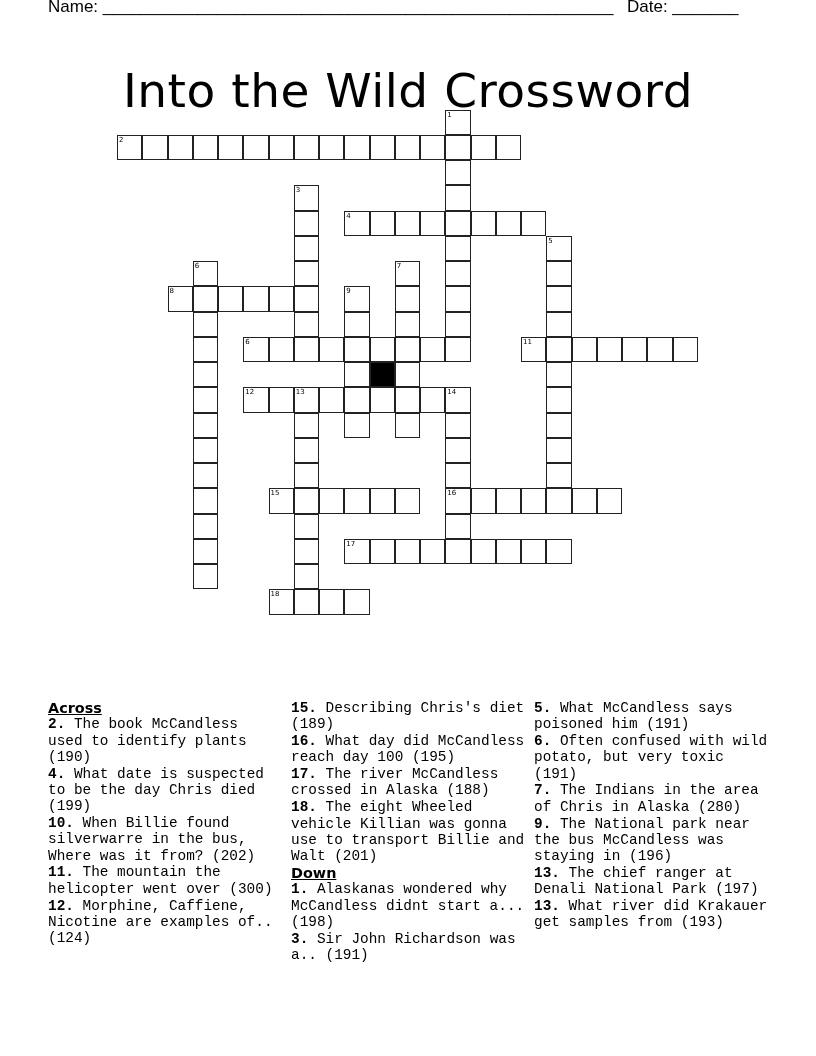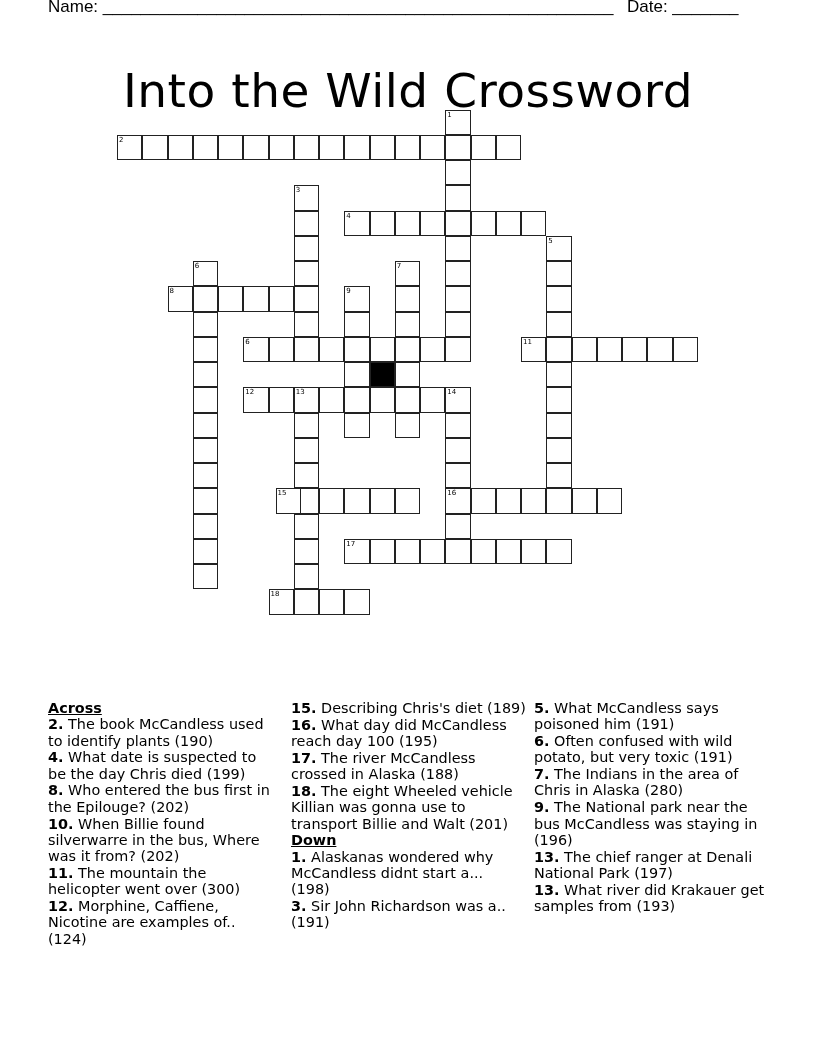--- a/index.html
+++ b/index.html
@@ -10,21 +10,21 @@
   .title { position:absolute; top:32px; left:0; width:816px; text-align:center; font-size:47px; font-family:"DejaVu Sans", sans-serif; font-weight:normal; letter-spacing:0.5px; }
   #grid { position:absolute; left:0; top:0; width:816px; height:640px; }
   .cell { position:absolute; width:25.25px; height:25.25px; box-sizing:border-box; border:1px solid #222; background:#fff; margin-left:-0.5px; margin-top:-0.5px; }
   .cell.black { background:#000; }
   .cell .num { position:absolute; left:1px; top:0px; font-size:7px; font-family:"DejaVu Sans", sans-serif; line-height:8px; }
   .col { position:absolute; top:700px; font-size:14.4px; line-height:16.3px; }
   .col1 { left:48px; width:230px; }
   .col2 { left:291px; width:235px; }
   .col3 { left:503px; width:240px;margin-left:31px; }
   .sect { font-weight:bold; text-decoration:underline; display:block; }
-  .clue { display:block; margin-bottom:0.5px; }
+  .clue { display:block; margin-bottom:0.5px;font-family:Liberation Mono, monospace; }
   .clue b { font-weight:bold; }
 </style>
 </head>
 <body>
 
 <div class="hdr hdr-name">Name: ______________________________________________________</div>
 <div class="hdr hdr-date">Date: _______</div>
 <h1 class="title">Into the Wild Crossword</h1>
 
 <div id="grid">
@@ -163,21 +163,21 @@
     <div class="cell" style="left: 294.25px; top: 564.5px;"></div>
     <div class="cell" style="left: 294.25px; top: 589.75px;"></div>
     <div class="cell" style="left: 445.75px; top: 413px;"></div>
     <div class="cell" style="left: 445.75px; top: 438.25px;"></div>
     <div class="cell" style="left: 445.75px; top: 463.5px;"></div>
     <div class="cell" style="left: 445.75px; top: 488.75px;">
       <span class="num">16</span>
     </div>
     <div class="cell" style="left: 445.75px; top: 514px;"></div>
     <div class="cell" style="left: 445.75px; top: 539.25px;"></div>
-    <div class="cell" style="left: 276px; top: 488.75px;">
+    <div class="cell" style="left: 269px; top: 488.75px;">
       <span class="num">15</span>
     </div>
     <div class="cell" style="left: 319.5px; top: 488.75px;"></div>
     <div class="cell" style="left: 344.75px; top: 488.75px;"></div>
     <div class="cell" style="left: 370px; top: 488.75px;"></div>
     <div class="cell" style="left: 395.25px; top: 488.75px;"></div>
     <div class="cell" style="left: 471px; top: 488.75px;"></div>
     <div class="cell" style="left: 496.25px; top: 488.75px;"></div>
     <div class="cell" style="left: 521.5px; top: 488.75px;"></div>
     <div class="cell" style="left: 572px; top: 488.75px;"></div>
@@ -197,21 +197,20 @@
     </div>
     <div class="cell" style="left: 319.5px; top: 589.75px;"></div>
     <div class="cell" style="left: 344.75px; top: 589.75px;"></div>
     <div class="cell black" style="left: 370px; top: 362.5px;"></div>
   </div>
 
 <div class="col col1">
   <span class="sect">Across</span>
   <span class="clue"><b>2.</b><span> The book McCandless used to identify plants (190)</span></span>
   <span class="clue"><b>4.</b><span> What date is suspected to be the day Chris died (199)</span></span>
-  <span class="clue"><b>8.</b><span> Who entered the bus first in the Epilouge? (202)</span></span>
   <span class="clue"><b>10.</b><span> When Billie found silverwarre in the bus, Where was it from? (202)</span></span>
   <span class="clue"><b>11.</b><span> The mountain the helicopter went over (300)</span></span>
   <span class="clue"><b>12.</b><span> Morphine, Caffiene, Nicotine are examples of.. (124)</span></span>
 </div>
 
 <div class="col col2">
   <span class="clue"><b>15.</b><span> Describing Chris's diet (189)</span></span>
   <span class="clue"><b>16.</b><span> What day did McCandless reach day 100 (195)</span></span>
   <span class="clue"><b>17.</b><span> The river McCandless crossed in Alaska (188)</span></span>
   <span class="clue"><b>18.</b><span> The eight Wheeled vehicle Killian was gonna use to transport Billie and Walt (201)</span></span>

